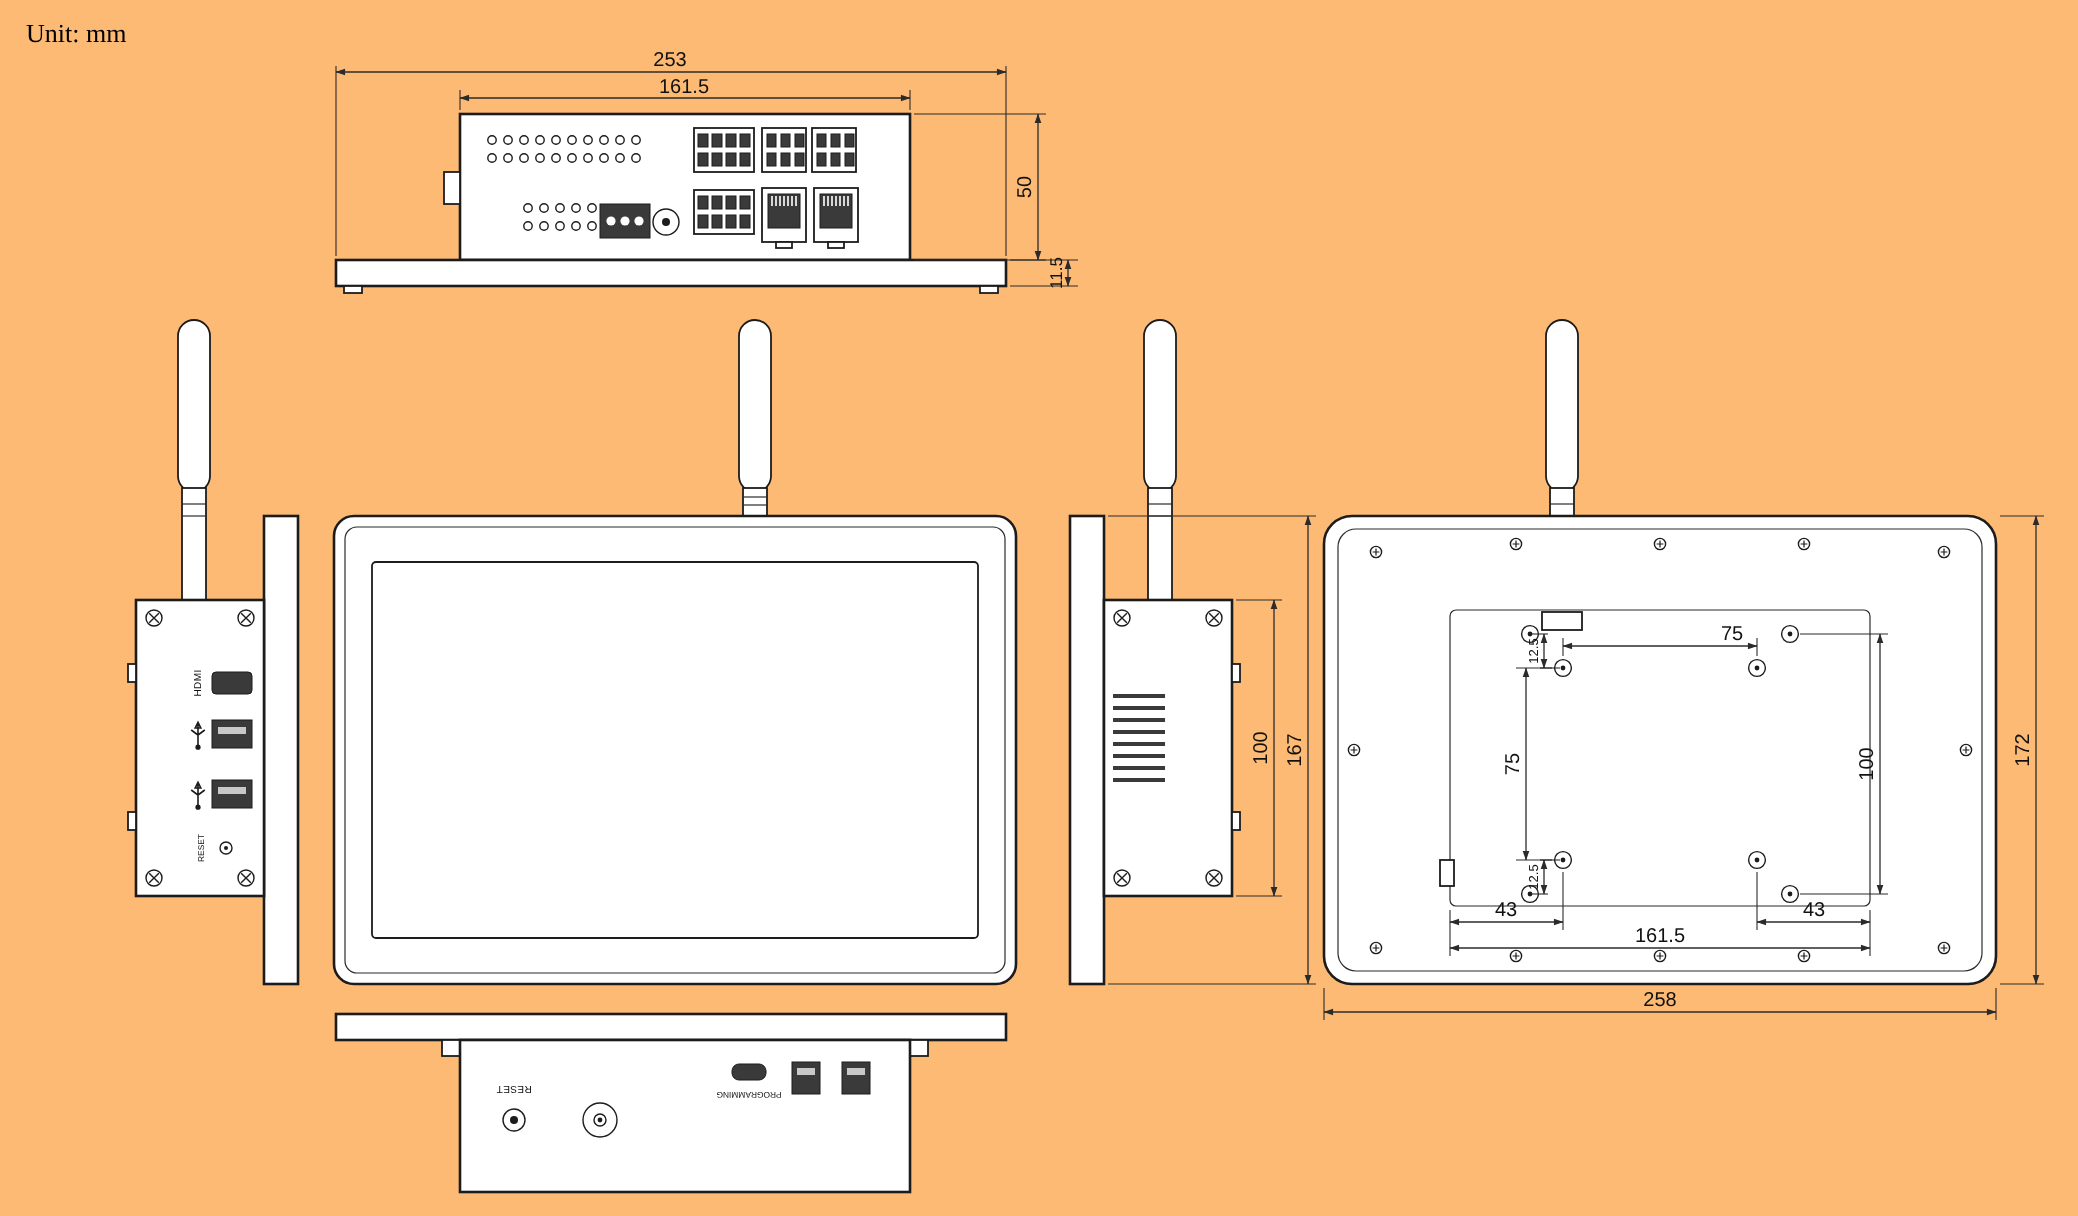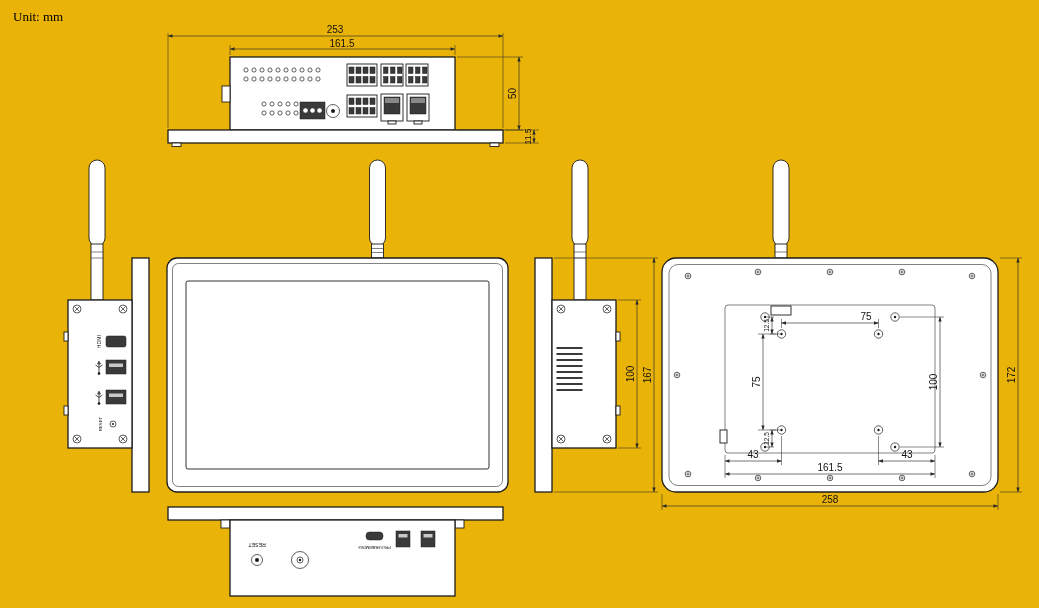--- a/index.html
+++ b/index.html
@@ -1,17 +1,17 @@
 <!DOCTYPE html>
 <html><head>
 <meta charset="utf-8">
 <style>
   *{box-sizing:border-box}
   body{margin:0;background:#fff}
-  .canvas{position:relative;width:1039px;height:608px;background:#eab308;overflow:hidden}
+  .canvas{position:relative;width:1039px;height:608px;background:#fdba74;overflow:hidden}
   .unit-label{position:absolute;left:13px;top:9px;font:13px "Liberation Serif", serif;color:#000}
   .drawing{position:absolute;left:0;top:0}
   .ol{fill:#fff;stroke:#1c1c1c;stroke-width:1.3}
   .ol2{fill:#fff;stroke:#1c1c1c;stroke-width:0.9}
   .thin{fill:none;stroke:#2b2b2b;stroke-width:0.6}
   .dark{fill:#3a3a3a;stroke:#1c1c1c;stroke-width:0.5}
   .hole{fill:#fff;stroke:#1c1c1c;stroke-width:0.7}
   .ext{stroke:#2b2b2b;stroke-width:0.55;fill:none}
   .diml{stroke:#2b2b2b;stroke-width:0.65;fill:none}
   .dimt{font:10px "Liberation Sans", sans-serif;fill:#111}

